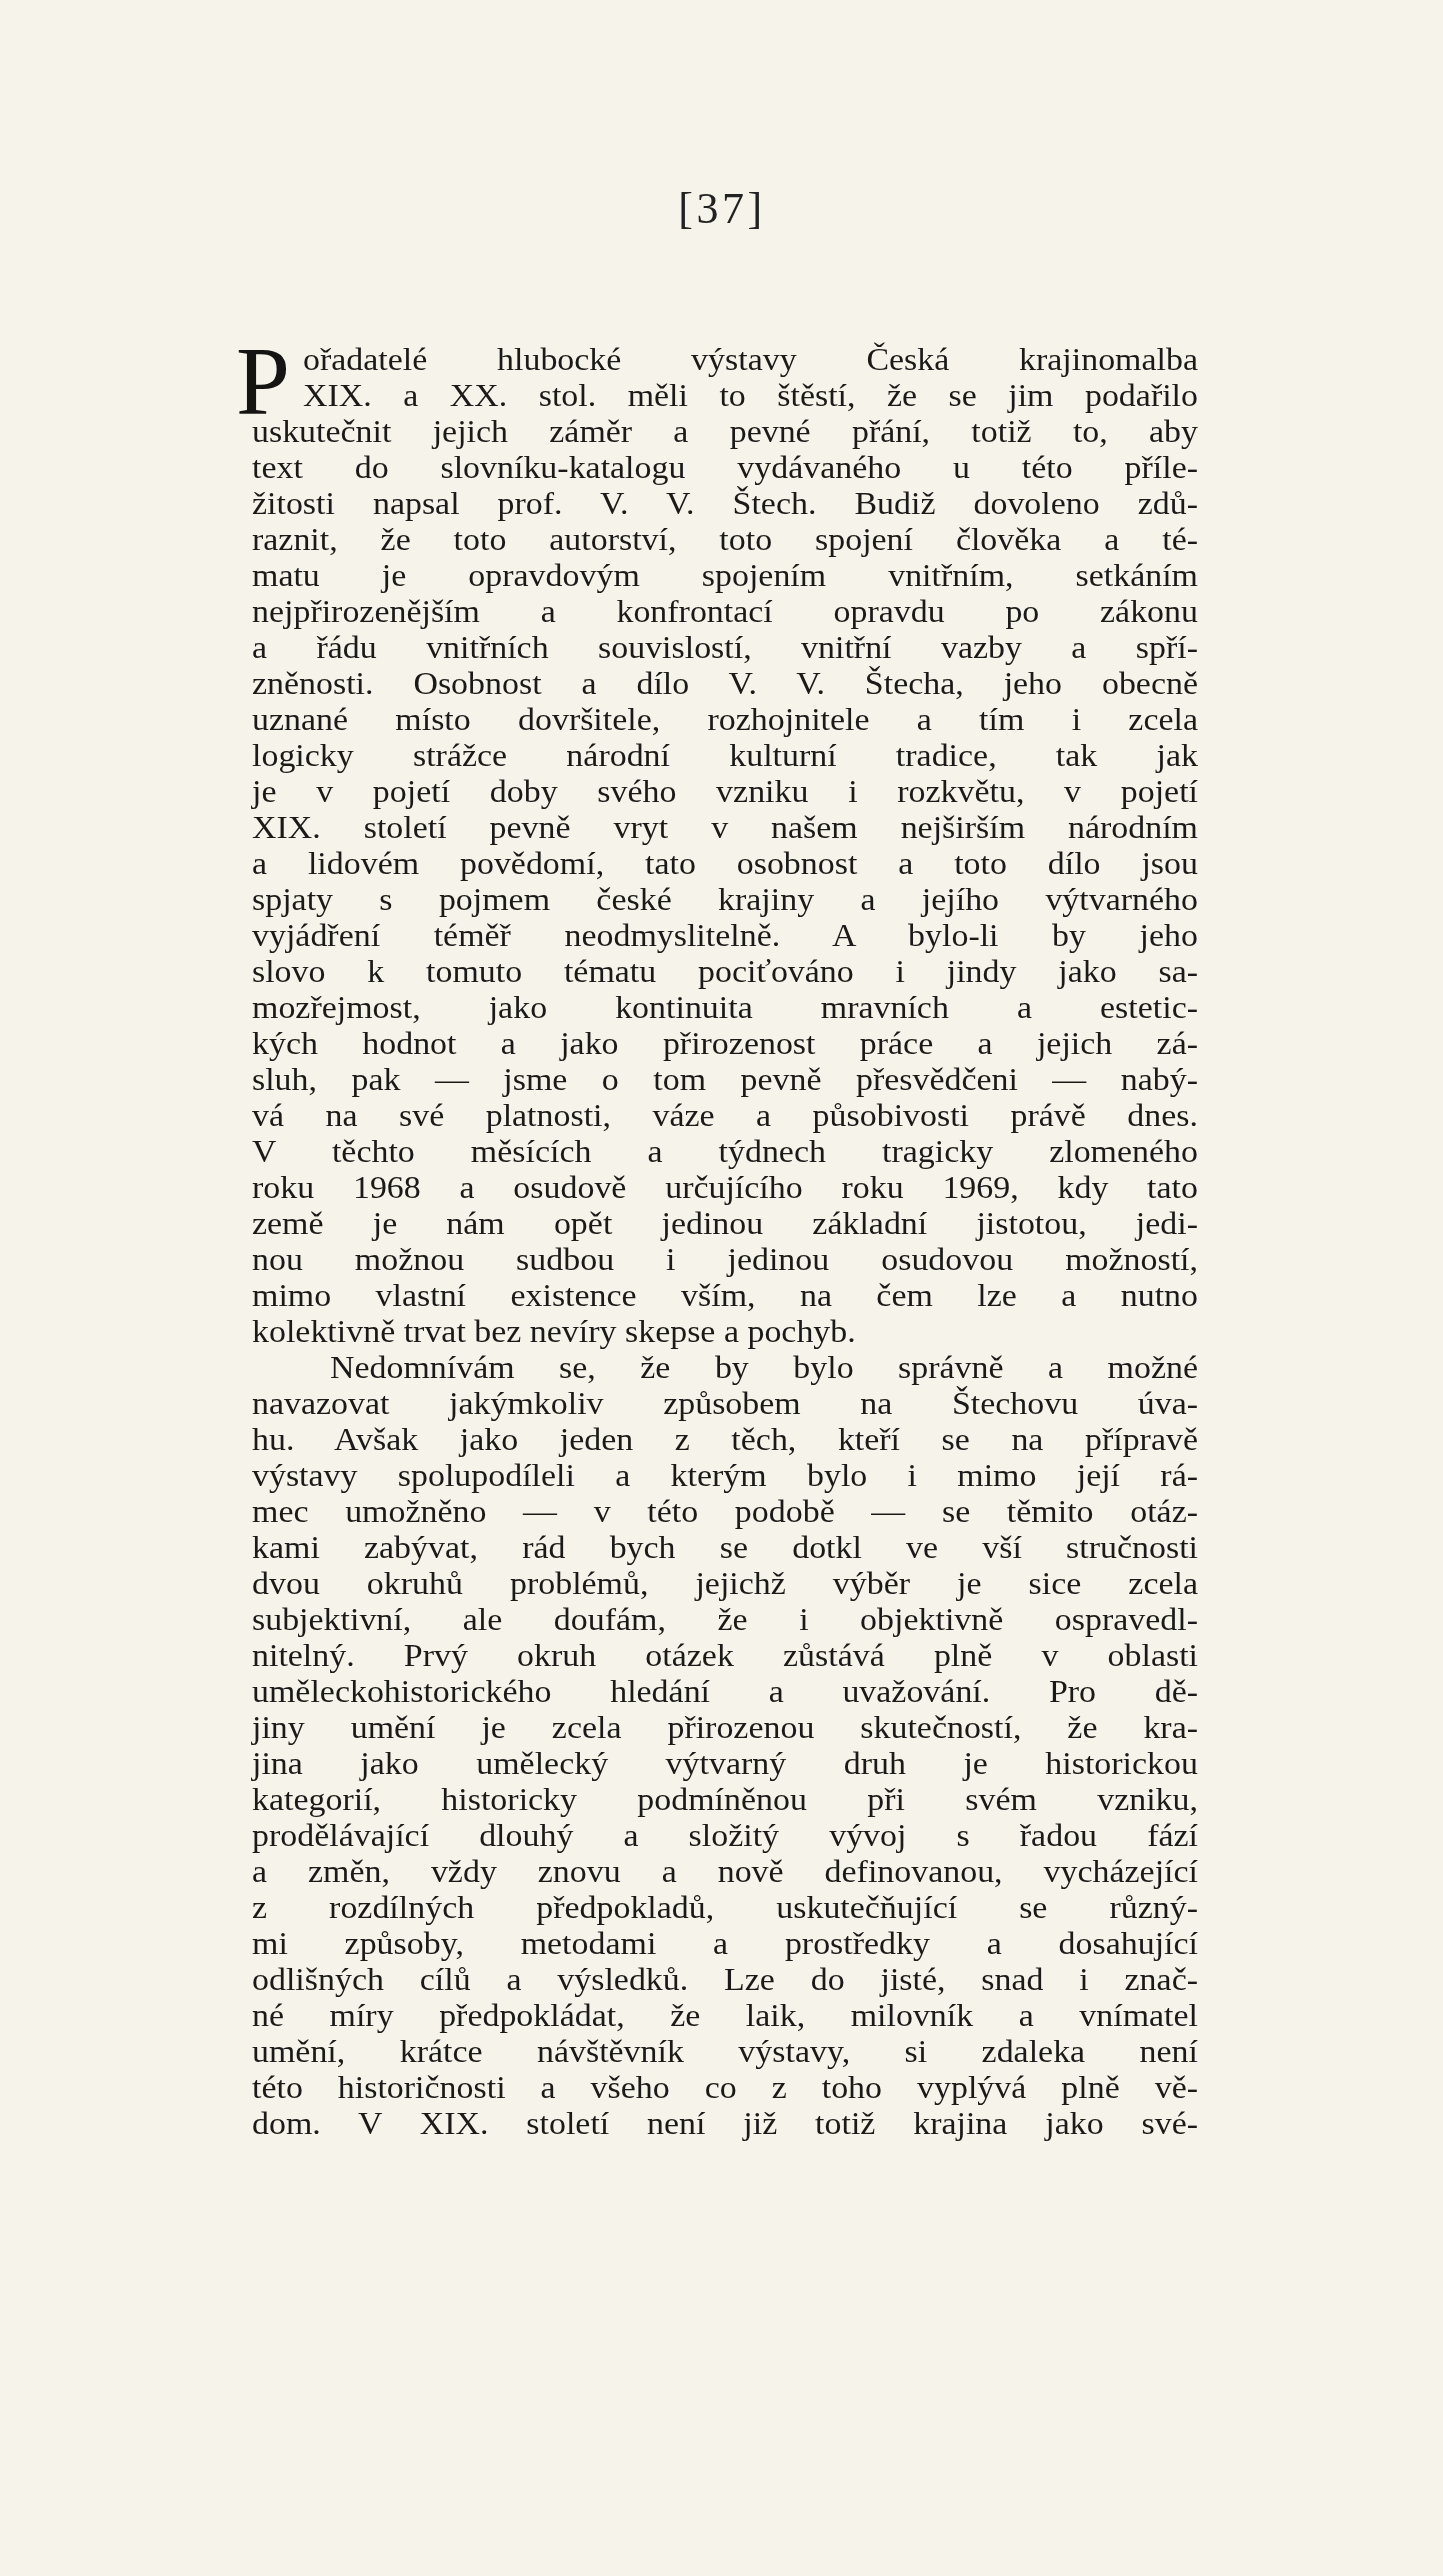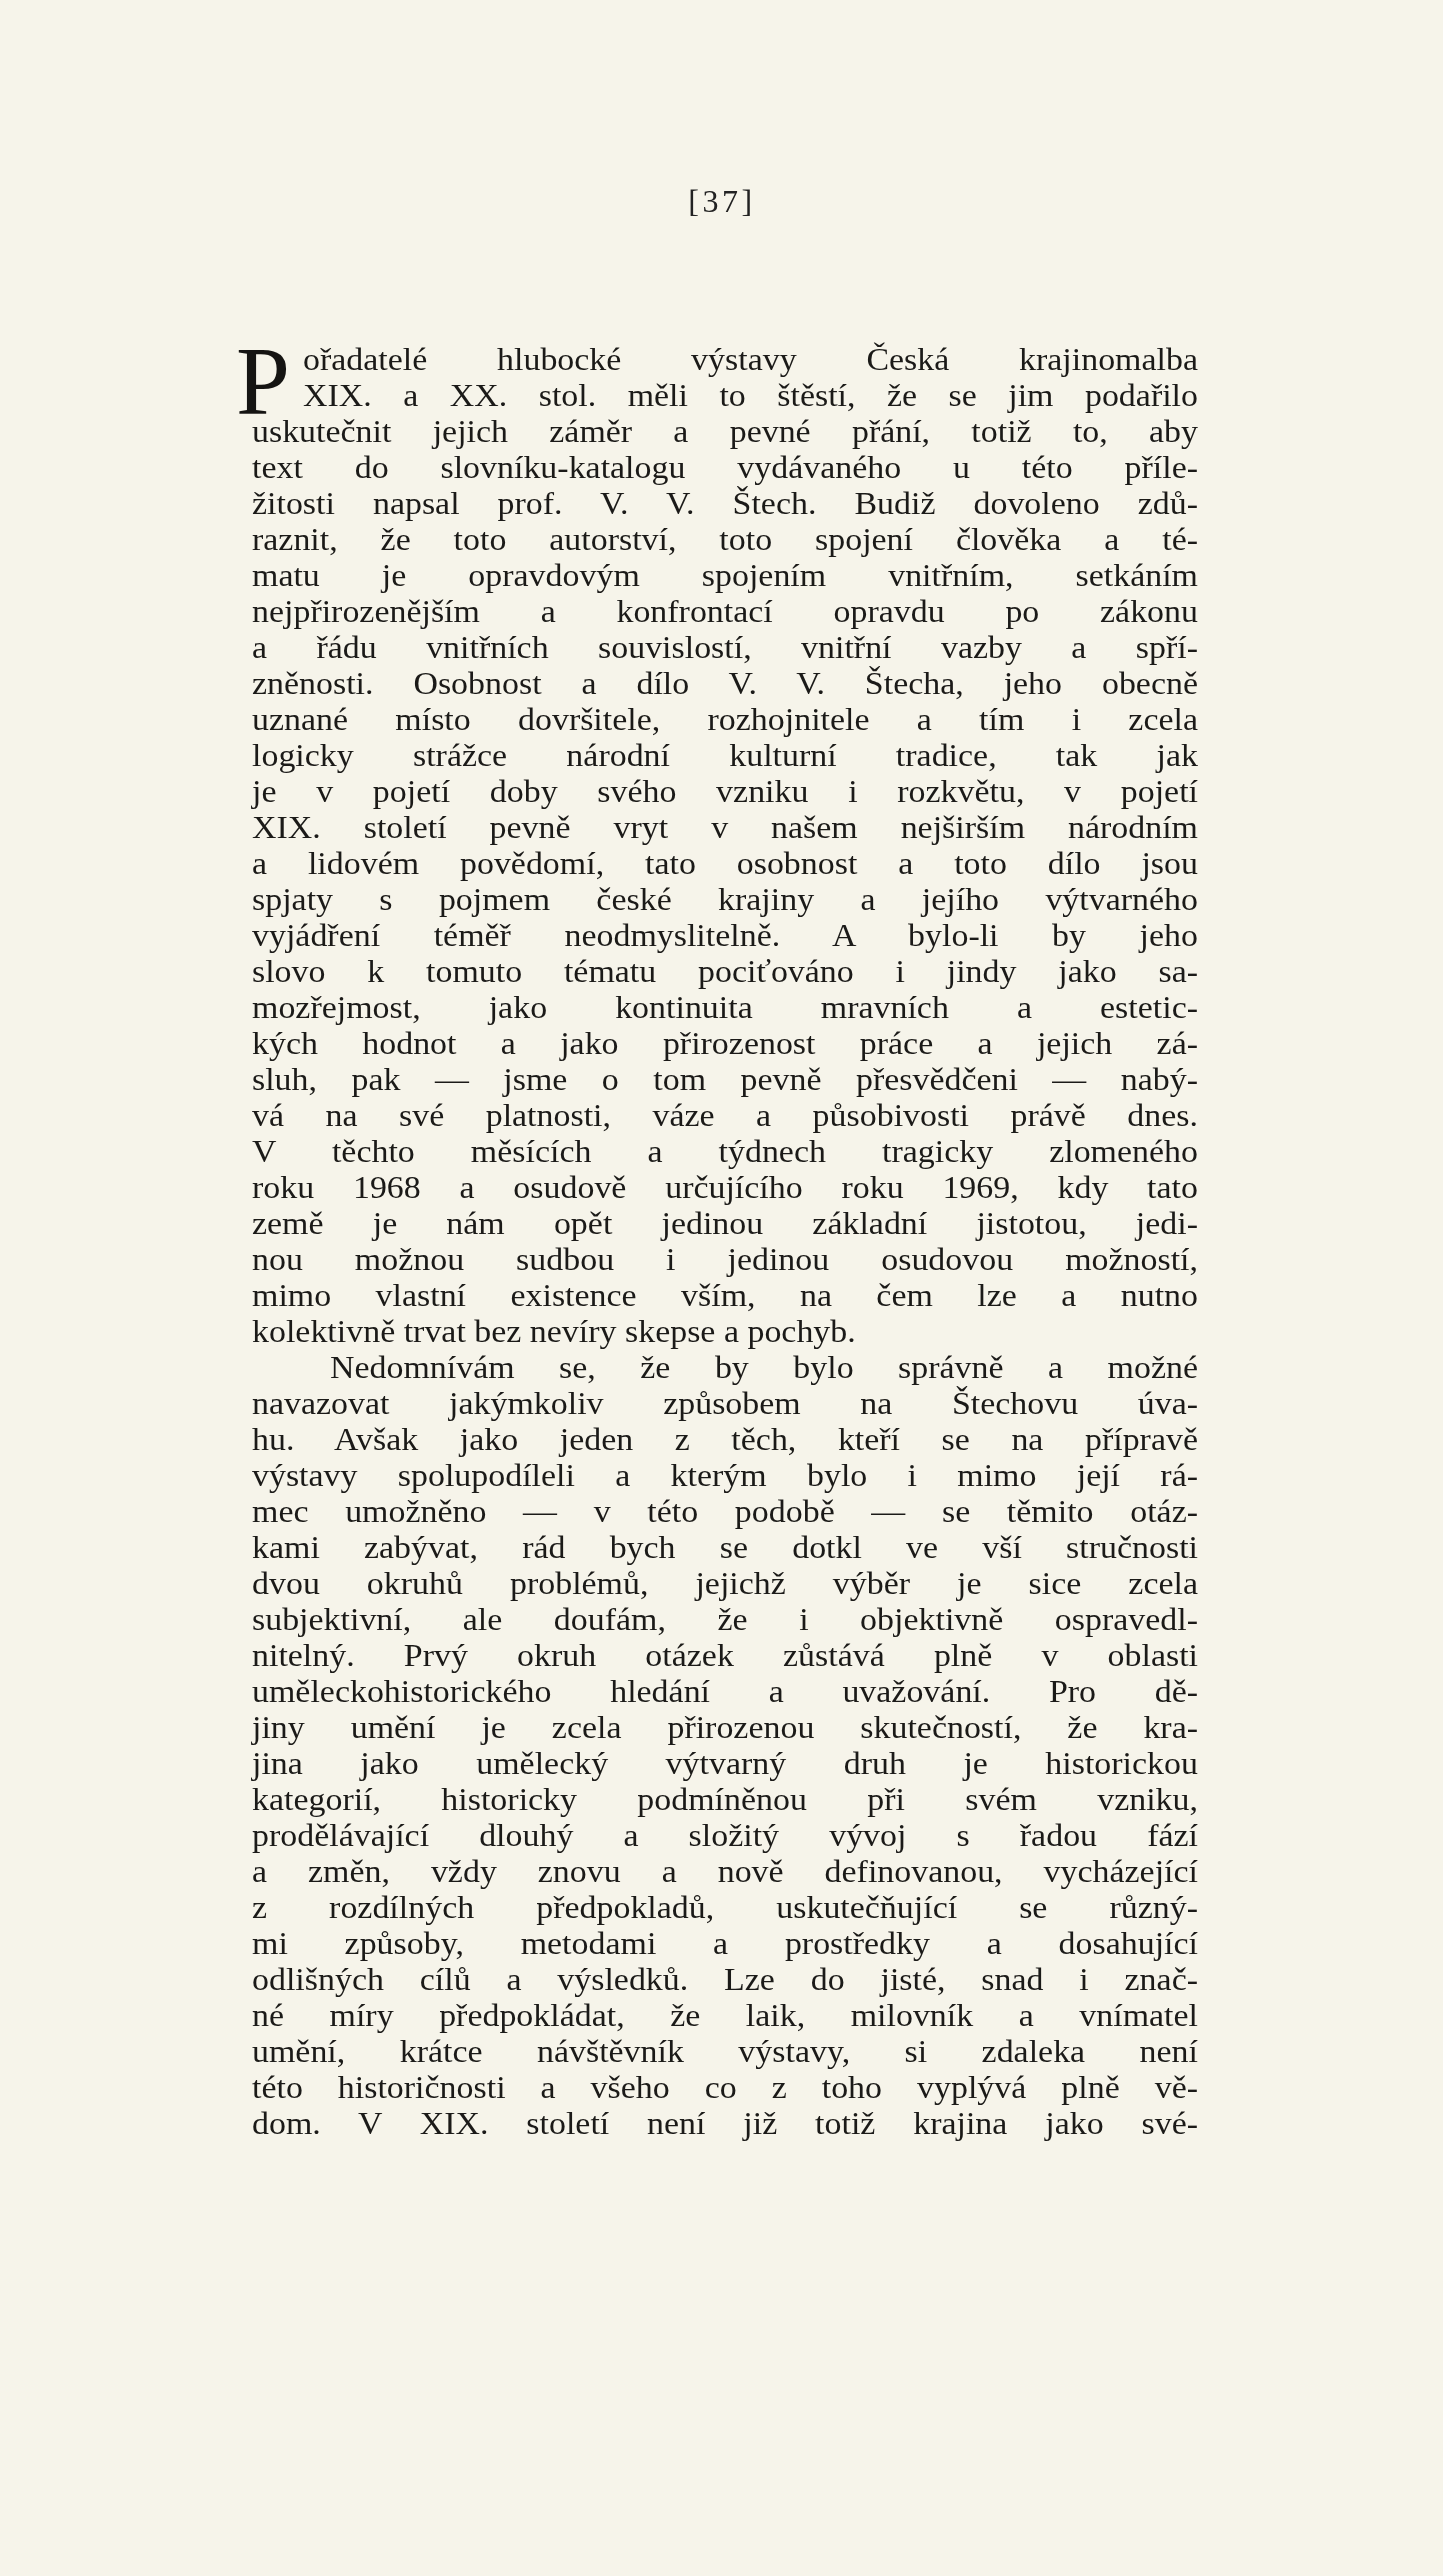--- a/index.html
+++ b/index.html
@@ -4,21 +4,21 @@
 <style>
   html, body { margin: 0; padding: 0; }
   body {
     width: 1444px; height: 2576px; position: relative; overflow: hidden;
     background: #f6f4ea;
     font-family: "Liberation Serif", "DejaVu Serif", serif;
     color: #1b1a18;
   }
   .page-number {
     position: absolute; top: 183px; left: 0; width: 1444px;
-    text-align: center; font-size: 32px; letter-spacing: 3.6px;
+    text-align: center; font-size: 44px; letter-spacing: 3.6px;
     font-family: "Liberation Serif", serif; color: #222;
   }
   .column {
     position: absolute; left: 252px; top: 341px; width: 946px;
   }
   .line {
     height: 36px; line-height: 36px; font-size: 32px;
     white-space: nowrap; text-align: justify; text-align-last: justify;
     transform-origin: left center; transform: scaleX(1.06);
     width: calc(946px / 1.06);

